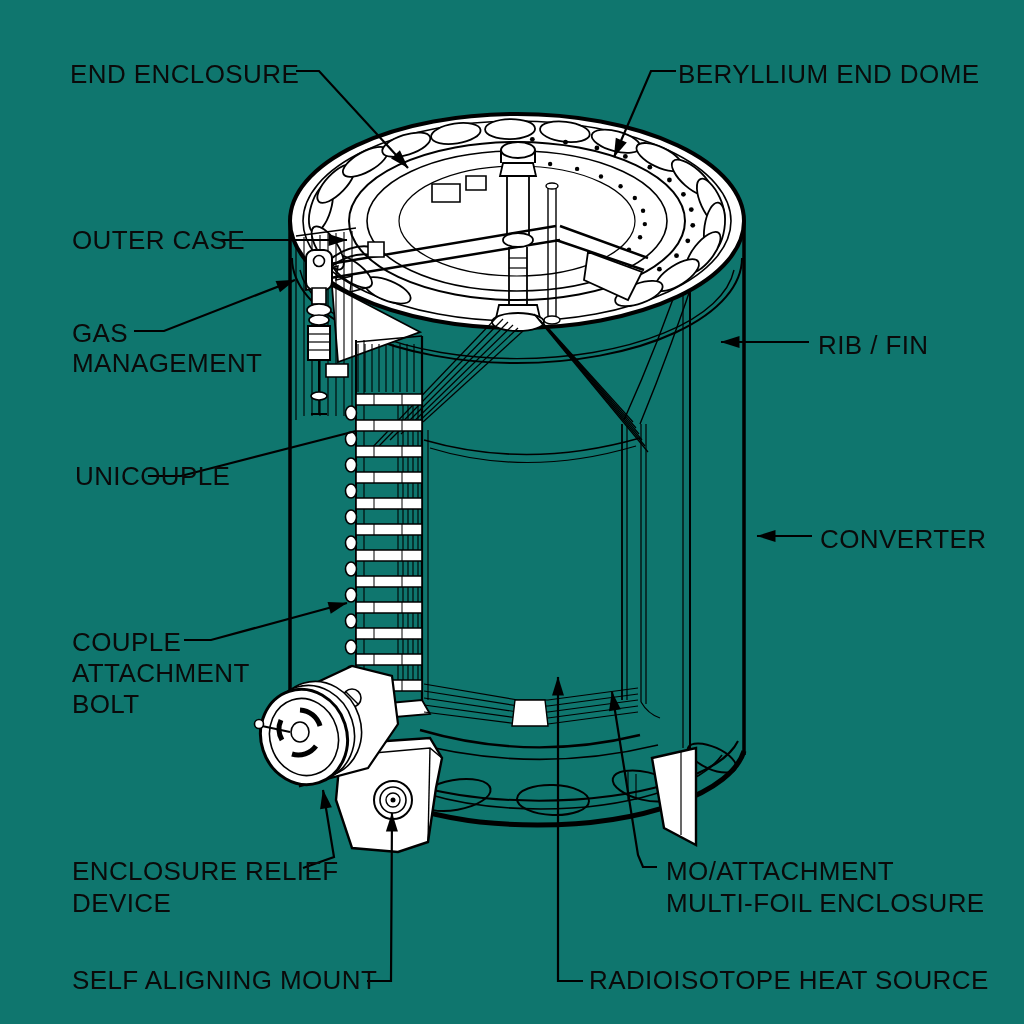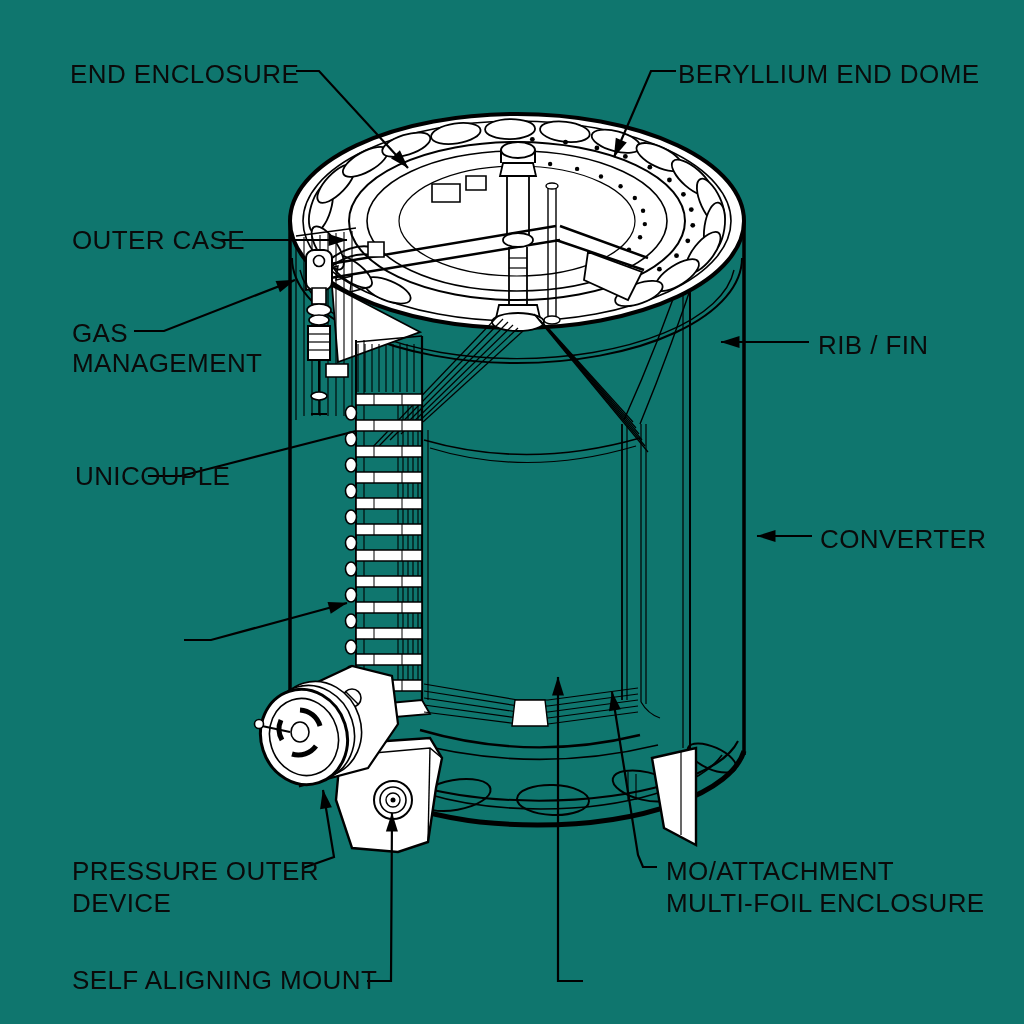--- a/index.html
+++ b/index.html
@@ -388,30 +388,38 @@
   <div class="label" style="left:72px;top:224px">
       <span>OUTER CASE</span>
     </div>
   <div class="label" style="left:72px;top:318px;line-height:30px">
       <span>GAS</span>
       <span>MANAGEMENT</span>
     </div>
   <div class="label" style="left:75px;top:460px">
       <span>UNICOUPLE</span>
     </div>
+  <div class="label" style="left:72px;top:627px;line-height:31px">
+      <span>COUPLE</span>
+      <span>ATTACHMENT</span>
+      <span>BOLT</span>
+    </div>
   <div class="label" style="left:818px;top:329px">
       <span>RIB / FIN</span>
     </div>
   <div class="label" style="left:820px;top:523px">
       <span>CONVERTER</span>
     </div>
   <div class="label" style="left:72px;top:855px">
-      <span>PRESSURE OUTER</span>
+      <span>ENCLOSURE RELIEF</span>
       <span>DEVICE</span>
     </div>
   <div class="label" style="left:666px;top:855px">
       <span>MO/ATTACHMENT</span>
       <span>MULTI-FOIL ENCLOSURE</span>
     </div>
   <div class="label" style="left:72px;top:964px">
       <span>SELF ALIGNING MOUNT</span>
     </div>
+  <div class="label" style="left:589px;top:964px">
+      <span>RADIOISOTOPE HEAT SOURCE</span>
+    </div>
 </div>
 
 </body></html>

